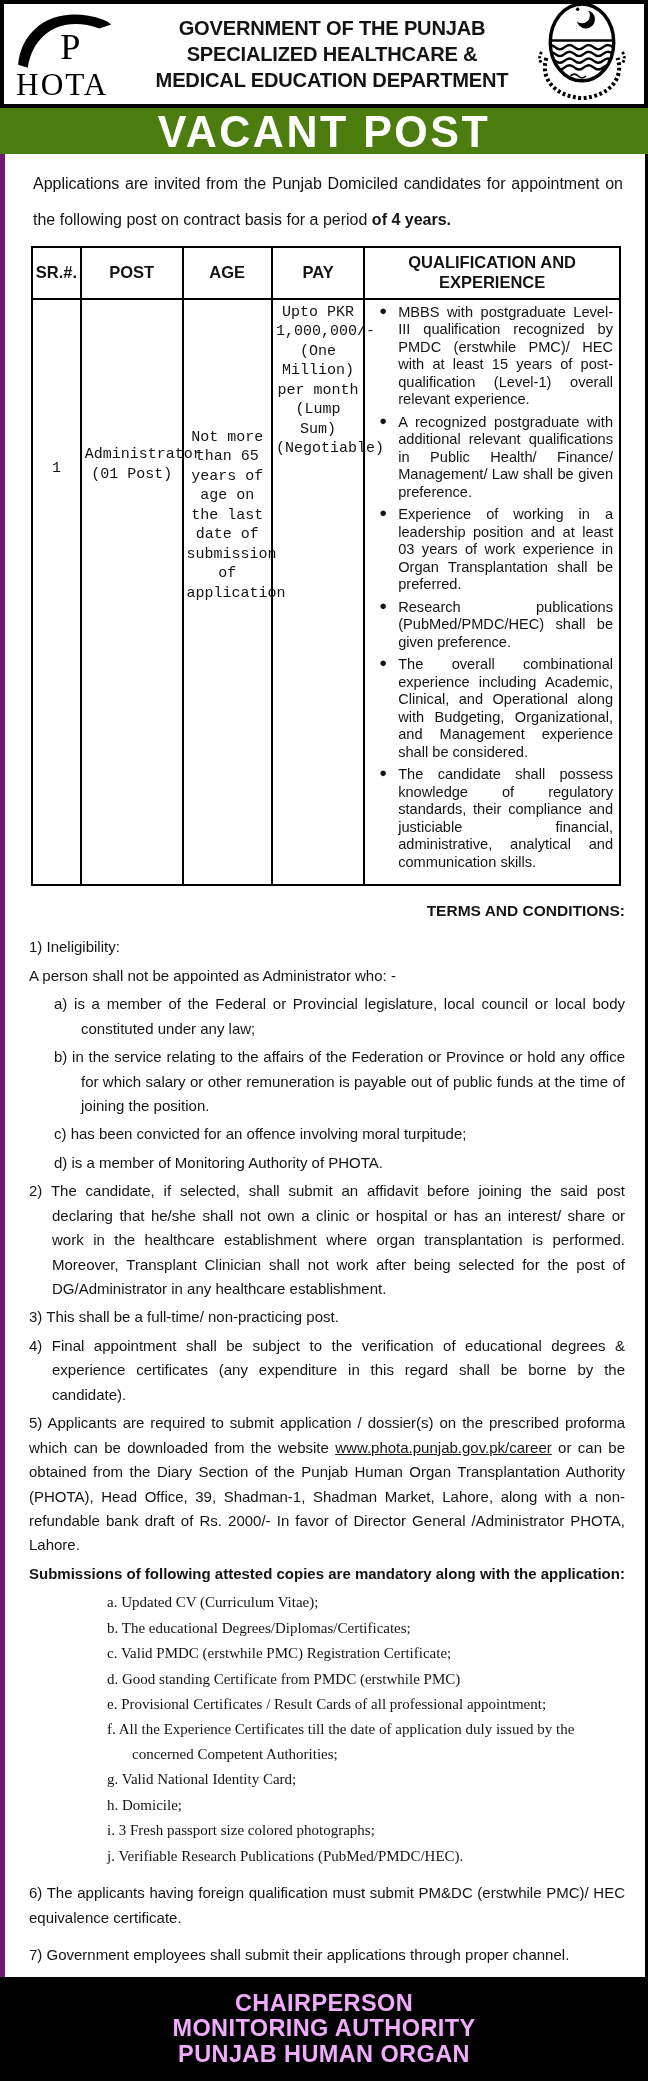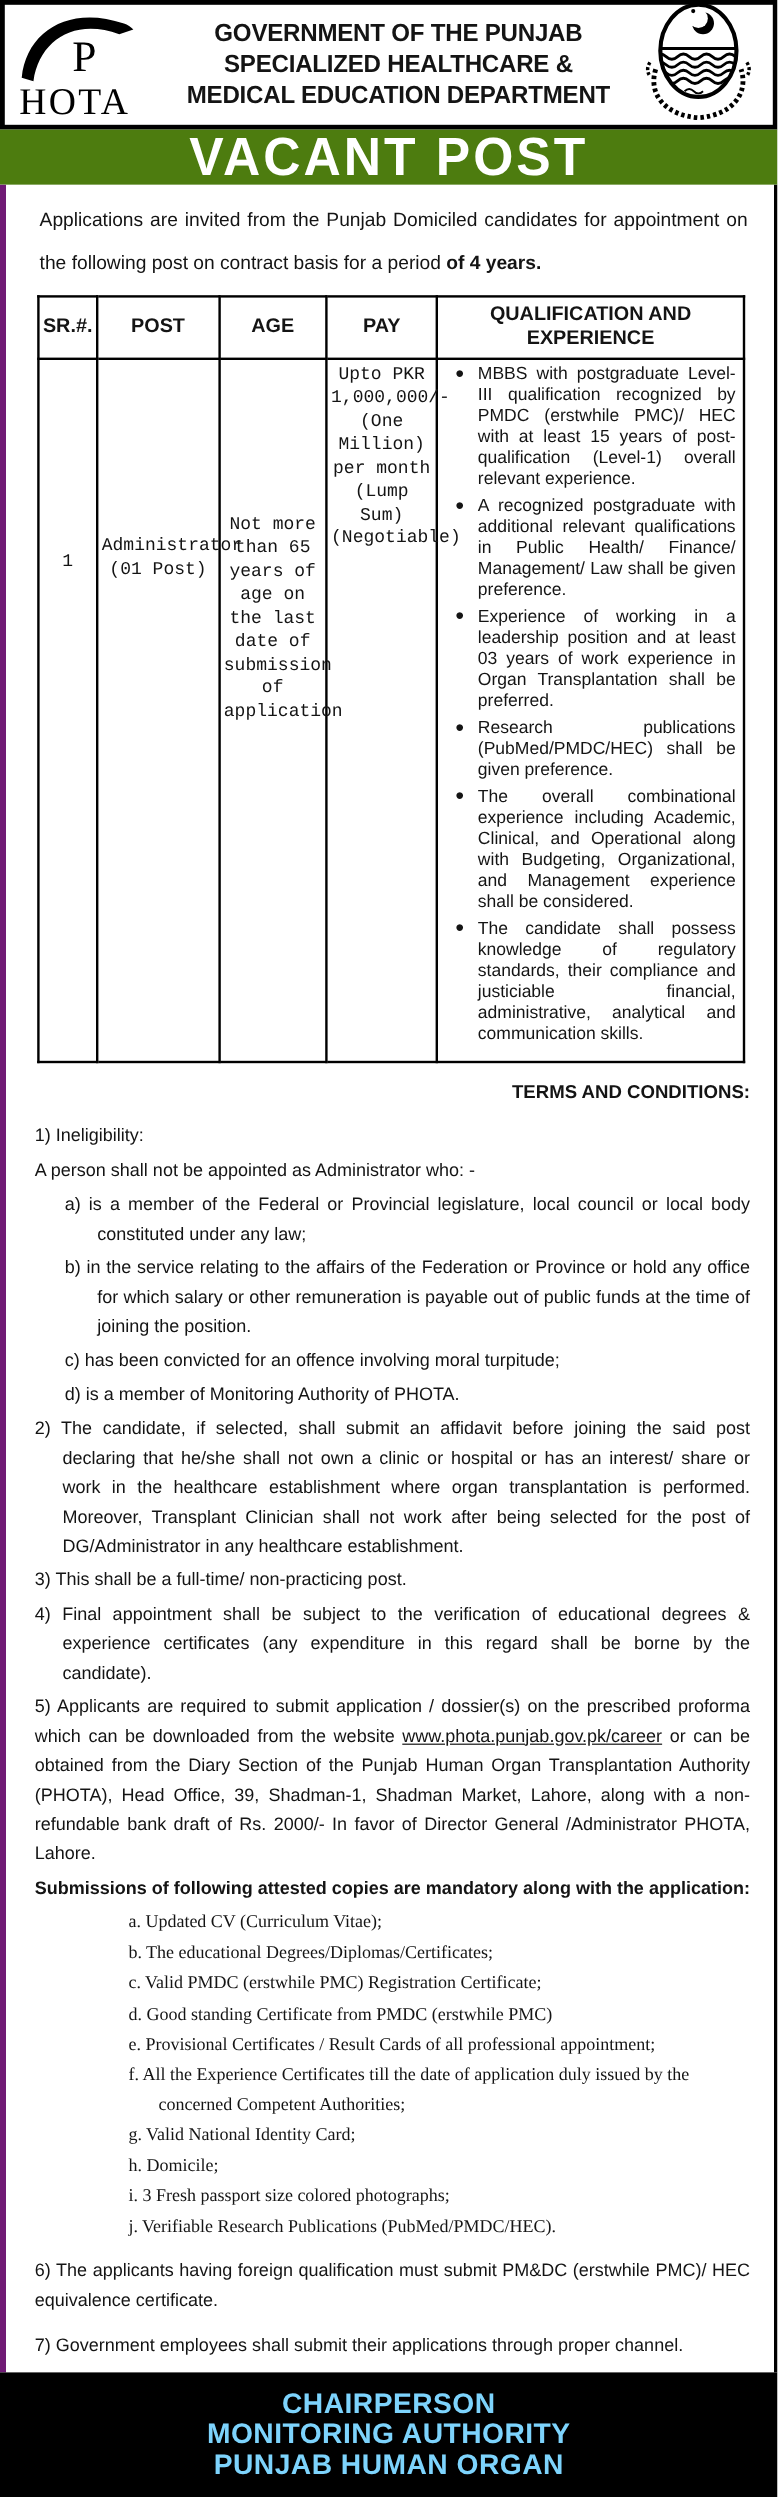--- a/index.html
+++ b/index.html
@@ -47,21 +47,21 @@
   .theading{font-weight:bold;font-size:15.5px;margin:2px 0 12px 2px;text-align:right;}
   .titem{margin:4px 0;}
   .sub{margin-left:25px;padding-left:27px;text-indent:-27px;}
   .hang{padding-left:23px;text-indent:-23px;}
   .letter{margin-left:78px;padding-left:25px;text-indent:-25px;text-align:left;margin-top:1px;margin-bottom:1px;font-family:Liberation Serif, serif;}
   .gap{margin-top:13px;margin-bottom:2px;}
   .b{font-weight:bold;}
   .link{text-decoration:underline;cursor:pointer;}
 
   
-  .footer{height:104px;background:#000;color:#7dd3fc;display:flex;flex-direction:column;
+  .footer{height:104px;background:#000;color:#f0abfc;display:flex;flex-direction:column;
           align-items:center;justify-content:center;font-weight:bold;}
   .fline{font-size:23.5px;line-height:1.08;letter-spacing:.4px;white-space:nowrap;}
 </style>
 </head>
 <body>
 
 <div class="page">
 
   <div class="header-box">
     <div class="logo-left">

